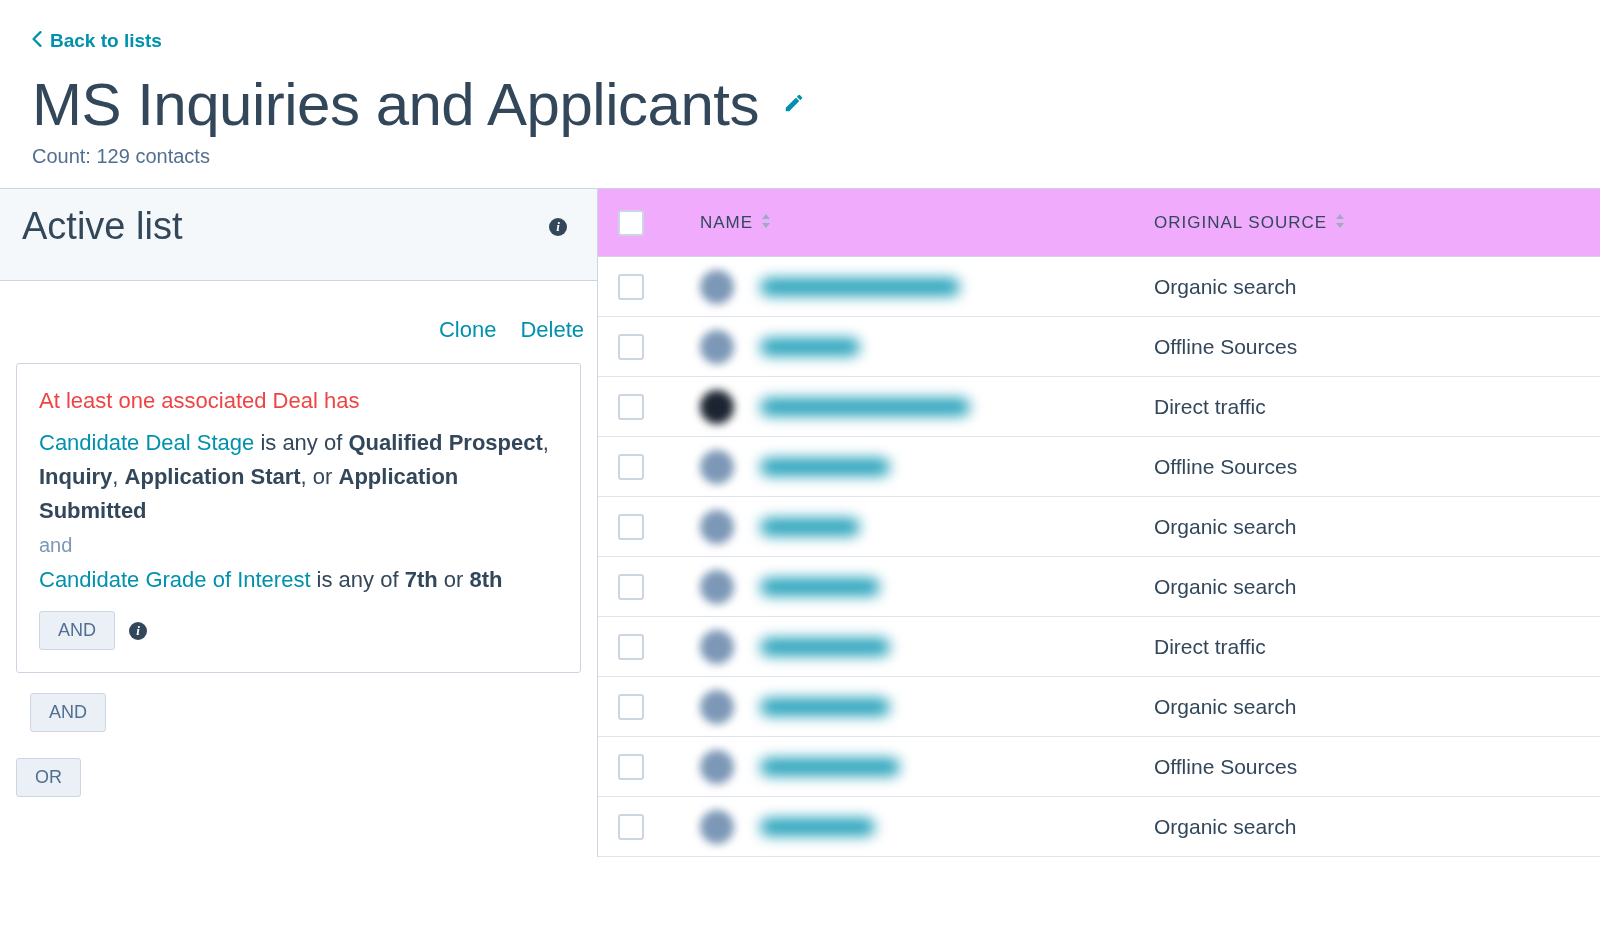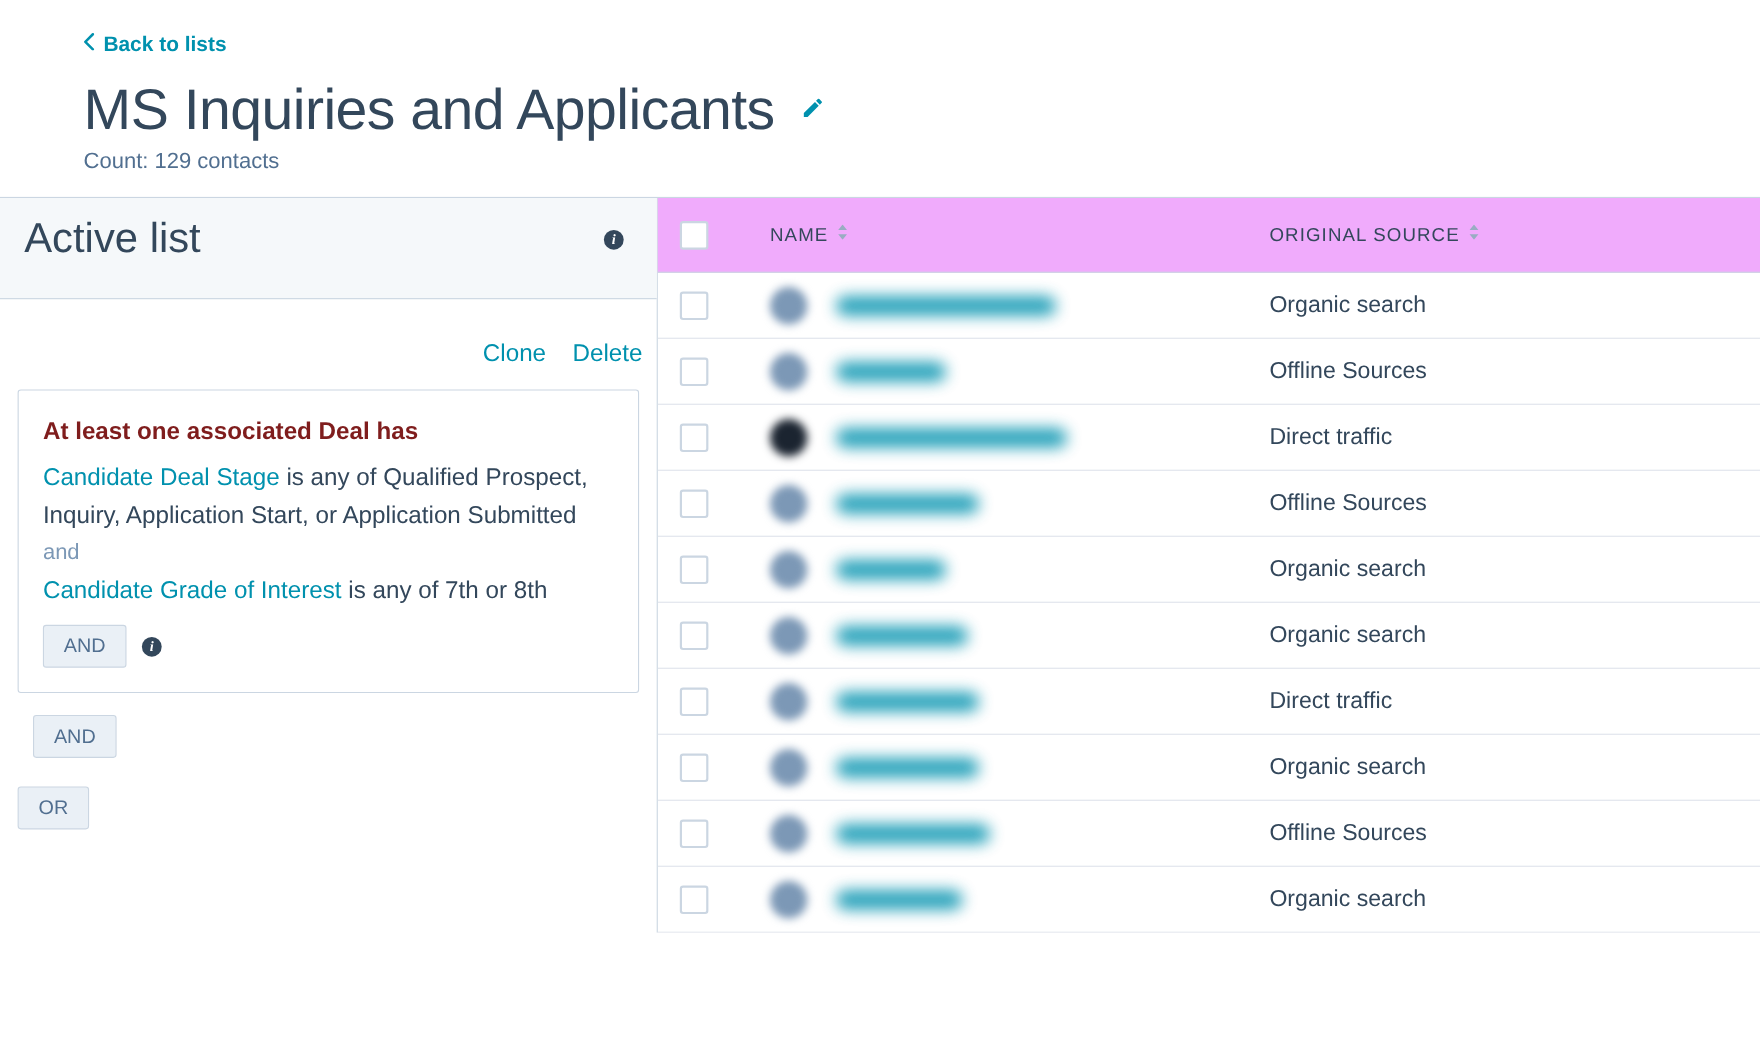--- a/index.html
+++ b/index.html
@@ -5,40 +5,40 @@
   * { box-sizing: border-box; margin: 0; padding: 0; }
   body {
     font-family: -apple-system, BlinkMacSystemFont, "Segoe UI", Helvetica, Arial, sans-serif;
     color: #33475b;
     background: #fff;
     width: 1600px;
   }
   a { text-decoration: none; }
 
   .header {
-    padding: 30px 0 20px 76px;
+    padding: 30px 0 20px 32px;
   }
   .back-link {
     color: #0091ae;
     font-size: 19px;
     font-weight: 600;
     display: inline-flex;
     align-items: center;
     gap: 8px;
     cursor: pointer;
   }
   .back-link svg { width: 10px; height: 16px; }
   .title-row {
     display: flex;
     align-items: center;
     gap: 24px;
     margin-top: 18px;
   }
   .title {
-    font-size: 52px;
+    font-size: 60px;
     font-weight: 400;
     color: #33475b;
     letter-spacing: -0.5px;
   }
   .edit-icon {
     color: #0091ae;
     cursor: pointer;
   }
   .edit-icon svg { width: 22px; height: 22px; }
   .subtitle {
@@ -99,32 +99,31 @@
     cursor: pointer;
   }
 
   .filter-card {
     margin: 0 16px;
     border: 1px solid #cbd6e2;
     border-radius: 3px;
     padding: 24px 22px 22px;
   }
   .filter-intro {
-    color: #7f1d1d;
+    color: #ef4444;
     font-size: 22px;
     margin-bottom: 12px;
-    font-weight: bold;
   }
   .filter-line {
     font-size: 22px;
     color: #33475b;
     line-height: 1.55;
   }
   .prop { color: #0091ae; font-weight: 500; }
-  .val { font-weight: 400; color: #33475b; }
+  .val { font-weight: 700; color: #33475b; }
   .conj {
     font-size: 20px;
     color: #7c98b6;
     margin: 6px 0;
   }
   .and-row {
     display: flex;
     align-items: center;
     gap: 14px;
     margin-top: 14px;

